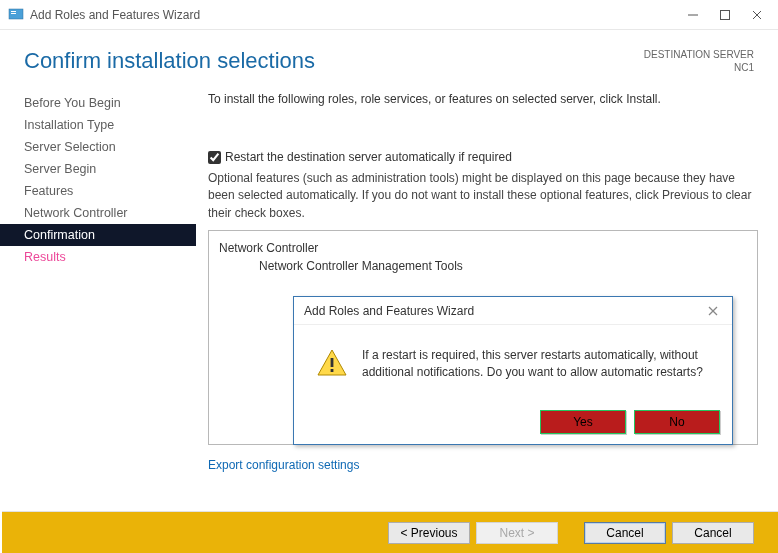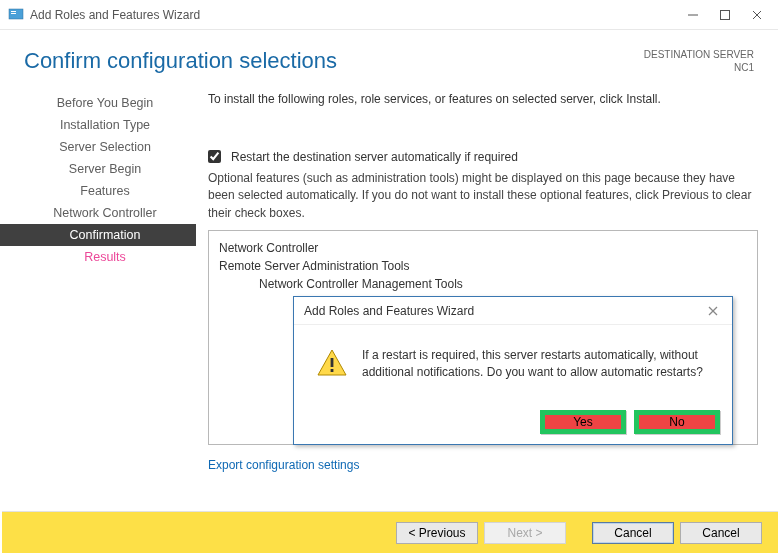--- a/index.html
+++ b/index.html
@@ -6,47 +6,47 @@
     body { width: 778px; height: 553px; background: #fff; overflow: hidden; position: relative; }
     .titlebar { height: 30px; display: flex; align-items: center; padding: 0 8px; border-bottom: 1px solid #e8e8e8; }
     .titlebar-icon { width: 16px; height: 16px; margin-right: 6px; }
     .titlebar-text { font-size: 12px; color: #555; flex: 1; }
     .winbtns { display: flex; gap: 18px; padding-right: 6px; }
     .winbtn { width: 14px; height: 14px; display: flex; align-items: center; justify-content: center; color: #666; }
     .header { display: flex; justify-content: space-between; padding: 18px 24px 14px 24px; }
     .header h1 { font-size: 22px; font-weight: 300; color: #1a6aa6; }
     .dest { text-align: right; font-size: 10px; color: #666; line-height: 1.3; }
     .body { display: flex; padding: 0 0 0 0; }
-    .sidebar { width: 196px; padding-top: 4px; text-align: center; }
+    .sidebar { width: 196px; padding-top: 4px; }
     .sidebar-item { font-size: 12.5px; color: #5e5e5e; padding: 4px 10px 4px 24px; cursor: default; }
-    .sidebar-item.selected { background: #404040; color: #fff; }
+    .sidebar-item.selected { background: #0f172a; color: #fff; }
     .sidebar-item.disabled { color: #ec4899; }
     .main { flex: 1; padding: 0 20px 0 12px; font-size: 12px; color: #333; position: relative; }
     .main p.intro { margin-bottom: 10px; padding-top: 4px; }
-    .chkrow { display: flex; align-items: flex-start; gap: 10px; margin-bottom: 6px; margin-top: 44px; }
+    .chkrow { display: flex; align-items: flex-end; gap: 4px; margin-bottom: 6px; margin-top: 44px; }
     .chkrow input { width: 13px; height: 13px; accent-color: #333; }
     .note { margin: 4px 0 8px 0; line-height: 1.45; color: #444; }
     .listbox { border: 1px solid #b8b8b8; padding: 8px 10px; height: 215px; background: #fff; }
     .listbox .l1 { padding: 2px 0; }
     .listbox .l2 { padding: 2px 0 2px 20px; }
     .listbox .l3 { padding: 2px 0 2px 40px; }
     .links { margin-top: 12px; }
     .links a { display: block; color: #0f69b4; font-size: 12px; text-decoration: none; padding: 1px 0; cursor: pointer; }
-    .footer { position: absolute; bottom: 0; left: 2px; right: 0; height: 42px; background: #fde047; border-top: 1px solid #e2e2e2; display: flex; justify-content: flex-end; align-items: center; padding-right: 16px; gap: 6px; }
+    .footer { position: absolute; bottom: 0; left: 2px; right: 0; height: 42px; background: #eab308; border-top: 1px solid #e2e2e2; display: flex; justify-content: flex-end; align-items: center; padding-right: 24px; gap: 6px; }
     .btn { width: 82px; height: 22px; font-size: 12px; background: #e9e9e9; border: 1px solid #adadad; cursor: pointer; display: flex; align-items: center; justify-content: center; }
     .btn.disabled { color: #a8a8a8; background: #f0f0f0; border-color: #d4d4d4; cursor: default; }
     .btn.primary { border: 1px solid #5a7aa0; box-shadow: inset 0 0 0 1px #bcd3ec; }
     .dialog { position: absolute; left: 293px; top: 296px; width: 440px; background: #fff; border: 1px solid #3a77b1; box-shadow: 2px 2px 4px rgba(0,0,0,0.25); }
     .dialog-title { height: 28px; display: flex; align-items: center; justify-content: space-between; padding: 0 10px; font-size: 12px; color: #333; border-bottom: 1px solid #eee; }
     .dlg-close { color: #888; font-size: 14px; cursor: pointer; padding:0 4px; }
     .dialog-body { display: flex; gap: 14px; padding: 22px 18px 28px 22px; }
     .warn-icon { width: 32px; height: 32px; flex: 0 0 32px; }
     .dialog-body p { font-size: 12px; line-height: 1.45; color: #333; }
     .dialog-footer { display: flex; justify-content: flex-end; gap: 8px; padding: 0 12px 10px 0; }
-    .dbtn { width: 86px; height: 24px; font-size: 12px; background: #ef4444; border: 5px solid #22c55e; box-shadow: 1px 1px 0 rgba(0,0,0,0.2); cursor: pointer; display:flex; align-items:center; justify-content:center; }
+    .dbtn { width: 86px; height: 24px; font-size: 12px; background: #b91c1c; border: 1px solid #22c55e; box-shadow: 1px 1px 0 rgba(0,0,0,0.2); cursor: pointer; display:flex; align-items:center; justify-content:center; }
   </style>
 </head>
 <body>
 
 <div class="titlebar">
   <svg class="titlebar-icon" viewBox="0 0 16 16">
     <rect x="1" y="2" width="14" height="10" fill="#4aa0d8" stroke="#2d6fa0" stroke-width="0.5"></rect>
     <rect x="3" y="4" width="5" height="1" fill="#fff"></rect>
     <rect x="3" y="6" width="5" height="1" fill="#fff"></rect>
   </svg>
@@ -65,21 +65,21 @@
     <div class="winbtn">
       <svg width="12" height="12" viewBox="0 0 12 12">
           <line x1="2" y1="2" x2="10" y2="10" stroke="#555" stroke-width="1"></line>
           <line x1="10" y1="2" x2="2" y2="10" stroke="#555" stroke-width="1"></line>
         </svg>
     </div>
   </div>
 </div>
 
 <div class="header">
-  <h1>Confirm configuration selections</h1>
+  <h1>Confirm installation selections</h1>
   <div class="dest">
     <div>DESTINATION SERVER</div>
     <div>NC1</div>
   </div>
 </div>
 
 <div class="body">
   <div class="sidebar">
     <div class="sidebar-item">Before You Begin</div>
     <div class="sidebar-item">Installation Type</div>
@@ -94,21 +94,20 @@
   <div class="main">
     <p class="intro">To install the following roles, role services, or features on selected server, click Install.</p>
     <div class="chkrow">
       <input type="checkbox" checked="" style="">
       <span>Restart the destination server automatically if required</span>
     </div>
     <p class="note">Optional features (such as administration tools) might be displayed on this page because they have been selected automatically. If you do not want to install these optional features, click Previous to clear their check boxes.</p>
 
     <div class="listbox">
       <div class="l1">Network Controller</div>
-      <div class="l1">Remote Server Administration Tools</div>
       <div class="l3">Network Controller Management Tools</div>
     </div>
 
     <div class="links">
       <a>Export configuration settings</a>
     </div>
   </div>
 </div>
 
 <div class="footer">

